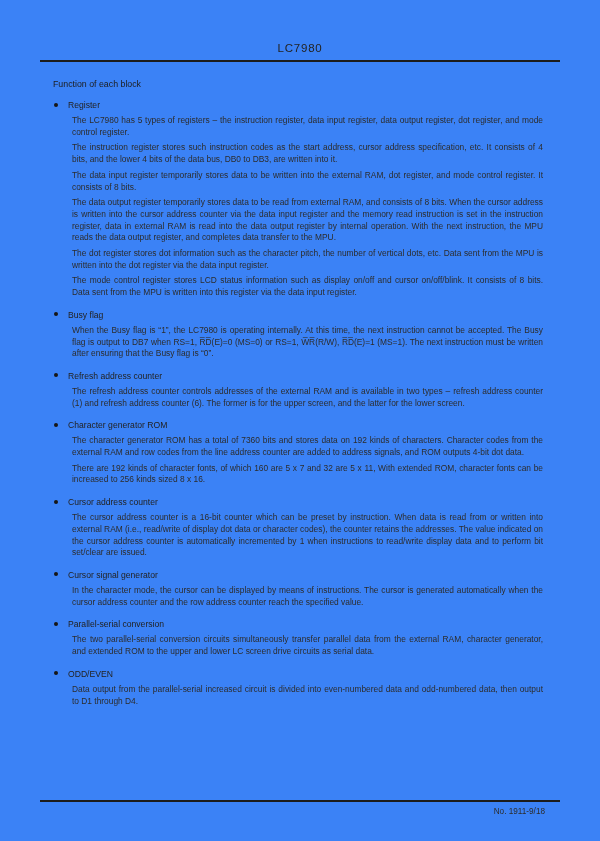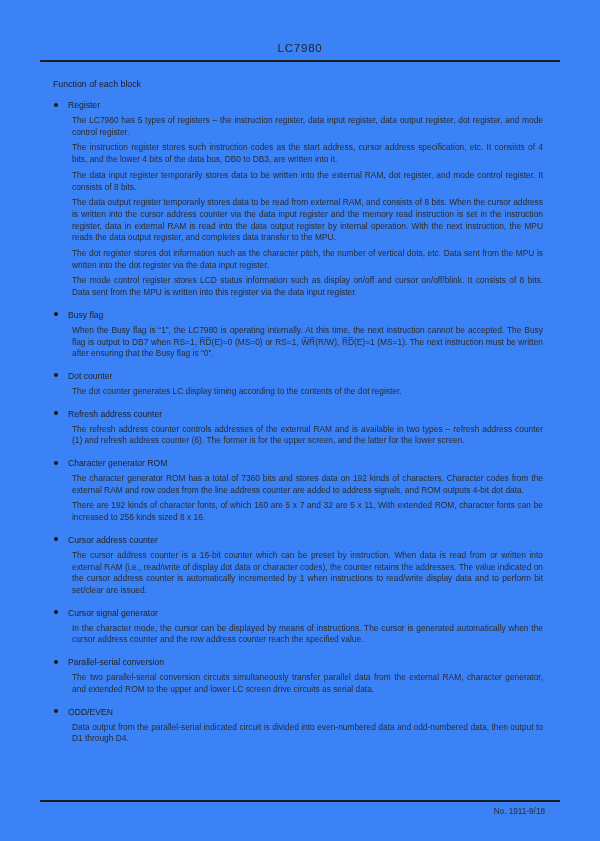--- a/index.html
+++ b/index.html
@@ -119,27 +119,20 @@
     </div>
 
     <div class="section">
       <span class="bullet"></span>
       <div class="sec-title">Busy flag</div>
       <div class="sec-body">
         <p>When the Busy flag is “1”, the LC7980 is operating internally.  At this time, the next instruction cannot be accepted.  The Busy flag is output to DB7 when RS=1, R̅D̅(E)=0 (MS=0) or RS=1, W̅R̅(R/W), R̅D̅(E)=1 (MS=1).  The next instruction must be written after ensuring that the Busy flag is “0”.</p>
       </div>
     </div>
 
-    <div class="section">
-      <span class="bullet"></span>
-      <div class="sec-title">Dot counter</div>
-      <div class="sec-body">
-        <p>The dot counter generates LC display timing according to the contents of the dot register.</p>
-      </div>
-    </div>
 
     <div class="section">
       <span class="bullet"></span>
       <div class="sec-title">Refresh address counter</div>
       <div class="sec-body">
         <p>The refresh address counter controls addresses of the external RAM and is available in two types – refresh address counter (1) and refresh address counter (6).  The former is for the upper screen, and the latter for the lower screen.</p>
       </div>
     </div>
 
 
@@ -173,21 +166,21 @@
       <div class="sec-title">Parallel-serial conversion</div>
       <div class="sec-body">
         <p>The two parallel-serial conversion circuits simultaneously transfer parallel data from the external RAM, character generator, and extended ROM to the upper and lower LC screen drive circuits as serial data.</p>
       </div>
     </div>
 
     <div class="section">
       <span class="bullet"></span>
       <div class="sec-title">ODD/EVEN</div>
       <div class="sec-body">
-        <p>Data output from the parallel-serial indicated circuit is divided into even-numbered data and odd-numbered data, then output to D1 through D4.</p>
+        <p>Data output from the parallel-serial increased circuit is divided into even-numbered data and odd-numbered data, then output to D1 through D4.</p>
       </div>
     </div>
 
   </div>
 
   <div class="footer-rule"></div>
   <div class="footer-text">No. 1911-9/18</div>
 
 </div>
 

